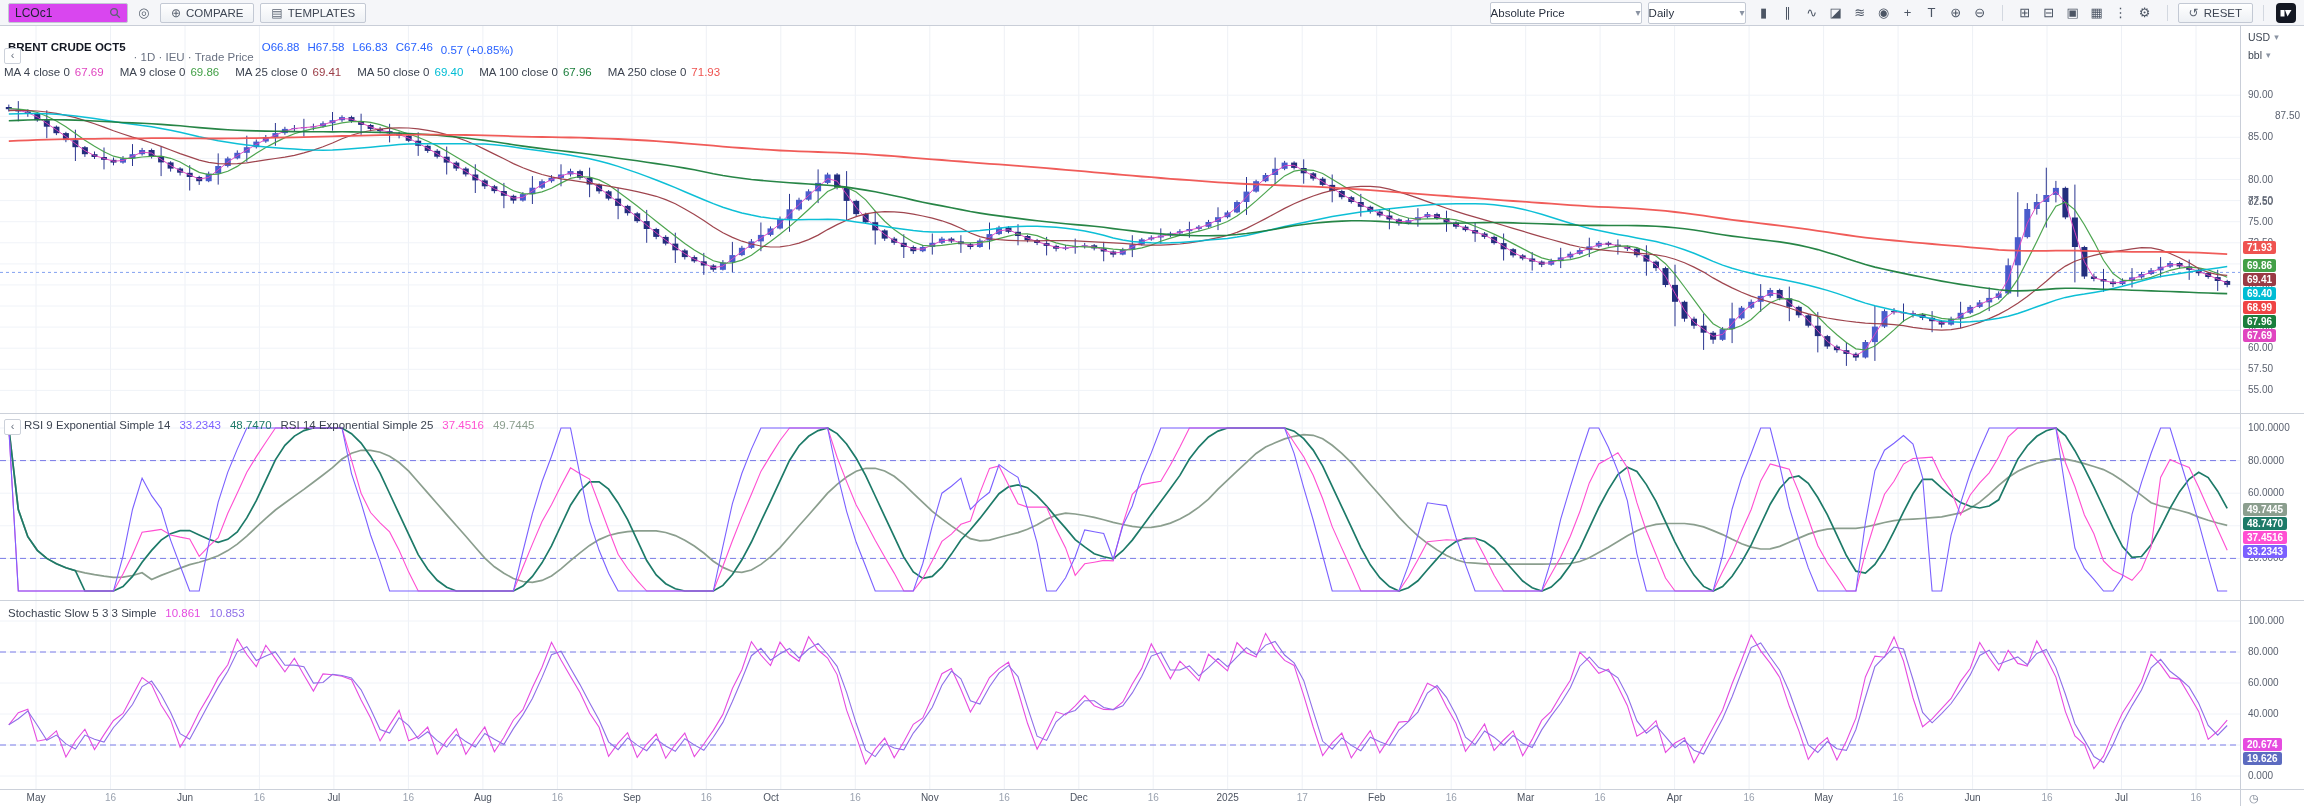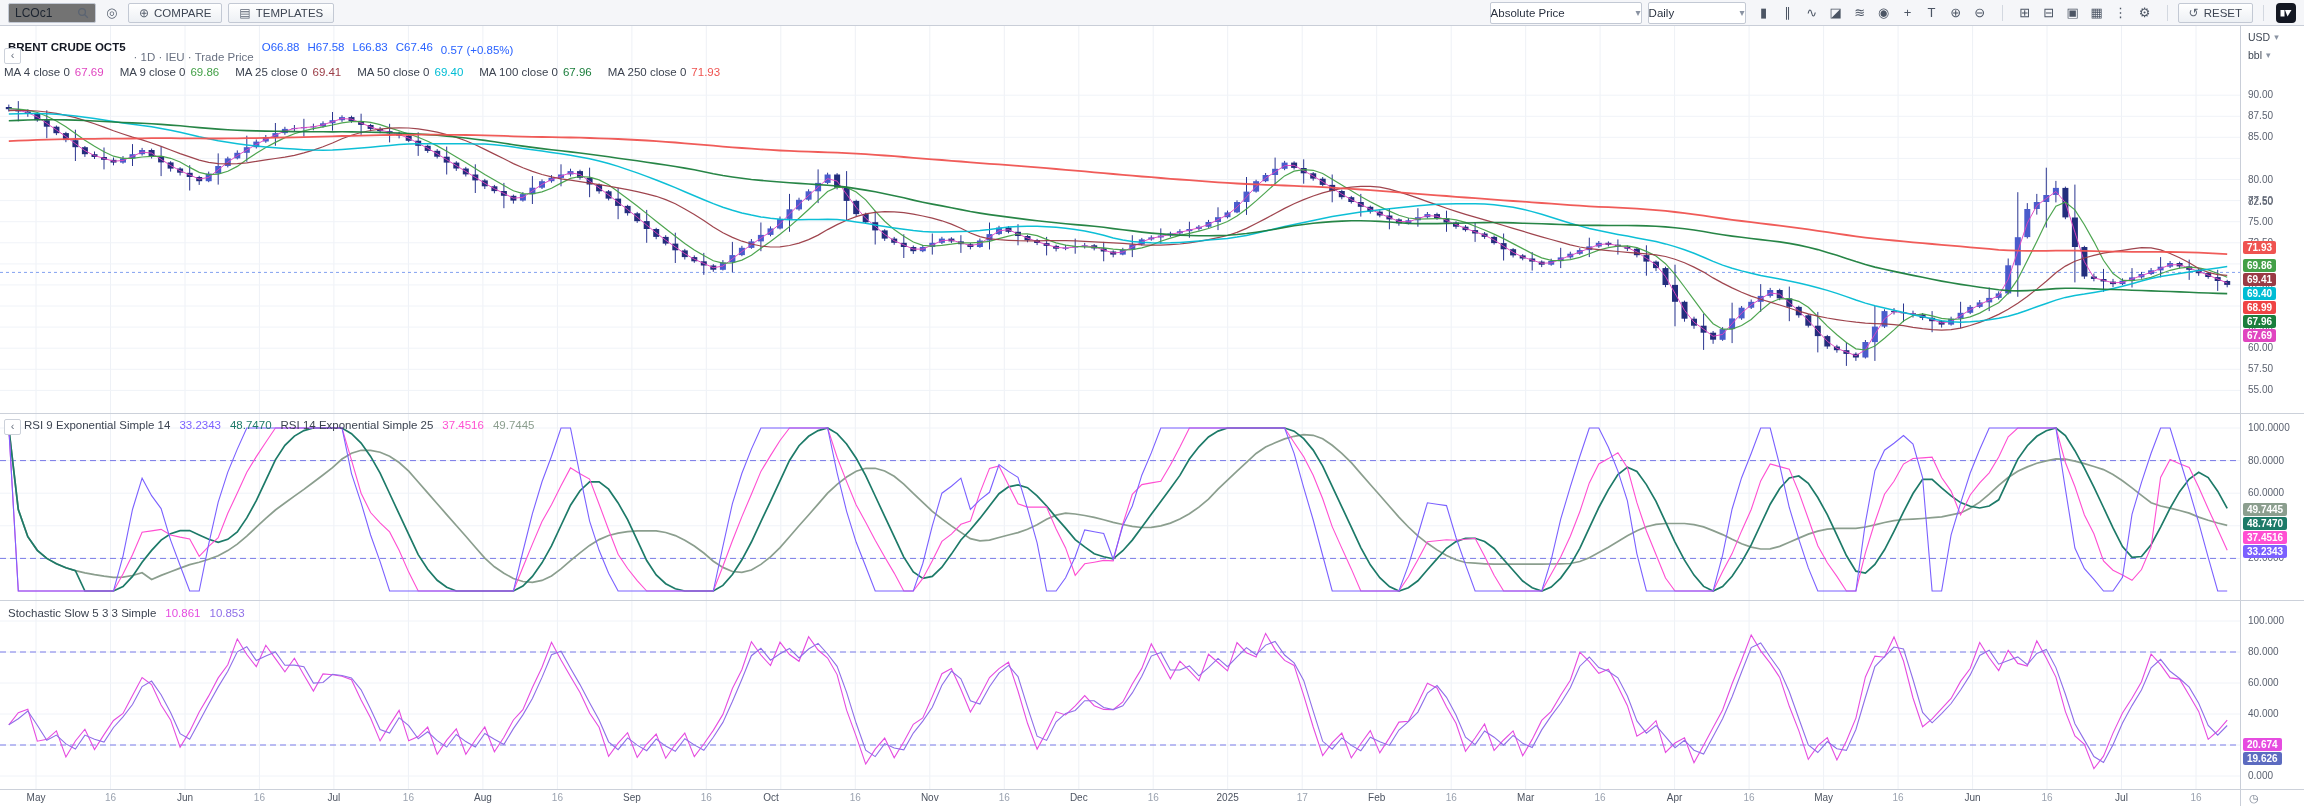--- a/index.html
+++ b/index.html
@@ -1,20 +1,20 @@
 <!DOCTYPE html>
 <html><head>
 <meta charset="utf-8">
 <style>
   html,body{margin:0;padding:0;width:2304px;height:806px;overflow:hidden;background:#fff;}
   #app{position:absolute;inset:0;width:2304px;height:806px;font-family:"Liberation Sans",sans-serif;background:#fff;}
   
   #toolbar{position:absolute;left:0;top:0;width:2304px;height:26px;background:#f5f6f9;border-bottom:1px solid #c9ced8;
     display:flex;align-items:center;gap:6px;padding:0 8px;box-sizing:border-box;z-index:6;}
-  .symbox{width:88px;height:20px;background:#737373;border:1px solid #c3c9d4;border-radius:2px;display:flex;align-items:center;
+  .symbox{width:120px;height:20px;background:#d946ef;border:1px solid #c3c9d4;border-radius:2px;display:flex;align-items:center;
     padding:0 6px;box-sizing:border-box;font-size:12px;color:#1c2430;}
   .symbox .mag{margin-left:auto;}
   .roundbtn{width:20px;height:20px;border:none;background:none;color:#5b6472;font-size:13px;line-height:20px;padding:0;text-align:center;}
   .tbtn{display:inline-flex;align-items:center;gap:5px;height:20px;padding:0 10px;background:linear-gradient(#ffffff,#edf0f4);
     border:1px solid #c3c9d4;border-radius:2px;font-size:11.5px;color:#3e4654;font-family:inherit;}
   .tbtn .bi{font-size:12px;color:#5b6472;}
   .spacer{flex:1;}
   .select{display:inline-flex;align-items:center;justify-content:space-between;height:20px;padding:0 0;background:#fff;
     border:1px solid #c3c9d4;border-radius:2px;font-size:11.5px;color:#2a3240;}
   .select .caret{color:#8a93a2;margin-left:8px;font-size:10px;}
@@ -592,21 +592,21 @@
     <div class="unit" id="unit-usd">
       <span>USD</span>
       <span class="caret">▾</span>
     </div>
     <div class="unit" id="unit-bbl">
       <span>bbl</span>
       <span class="caret">▾</span>
     </div>
     <div class="clock">◷</div>
   <div class="tick" style="top: 63.2px;">90.00</div>
-      <div class="tick" style="top: 84.3px;">87.50</div>
+      <div class="tick" style="top: 84.3px; margin-left: 27px;">87.50</div>
       <div class="tick" style="top: 105.3px;">85.00</div>
       <div class="tick" style="top: 126.4px; margin-top: 44px;">82.50</div>
       <div class="tick" style="top: 147.5px;">80.00</div>
       <div class="tick" style="top: 168.6px;">77.50</div>
       <div class="tick" style="top: 189.7px;">75.00</div>
       <div class="tick" style="top: 210.8px;">72.50</div>
       <div class="tick" style="top: 231.9px;">70.00</div>
       <div class="tick" style="top: 252.9px;">67.50</div>
       <div class="tick" style="top: 274px;">65.00</div>
       <div class="tick" style="top: 295.1px;">62.50</div>

